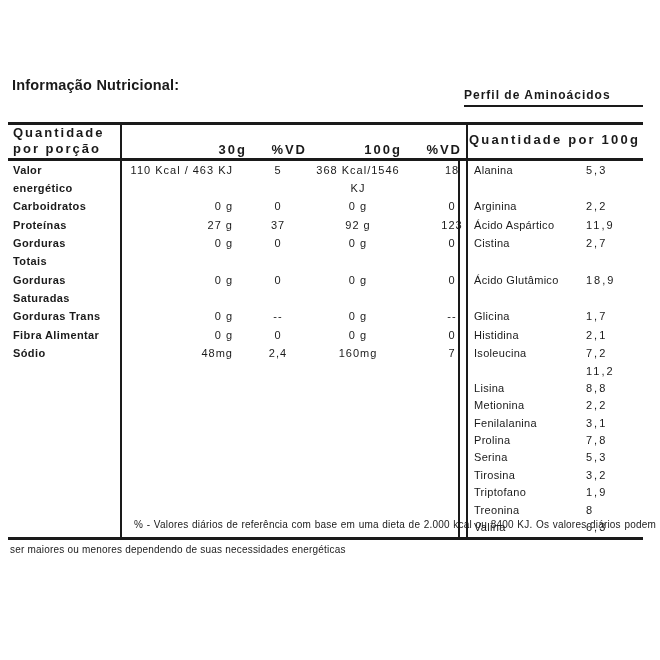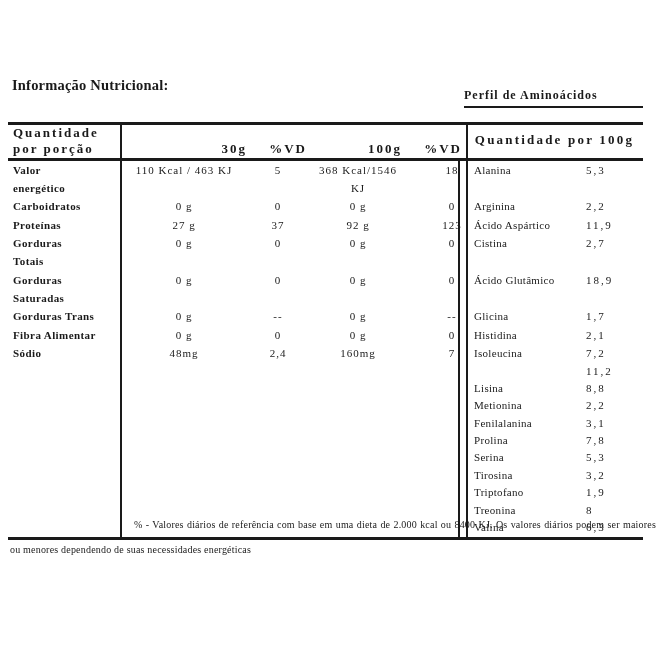--- a/index.html
+++ b/index.html
@@ -1,18 +1,18 @@
 <!DOCTYPE html>
 <html><head>
 <meta charset="utf-8">
 <style>
   html,body{margin:0;padding:0;background:#ffffff;}
   .canvas{
     position:relative;width:660px;height:660px;background:#ffffff;
-    font-family:Liberation Serif, serif;color:#1a1a1a;overflow:hidden;
+    font-family:Liberation Sans, sans-serif;color:#1a1a1a;overflow:hidden;
   }
   .title{
     position:absolute;left:12px;top:77px;font-size:14.5px;font-weight:bold;
     letter-spacing:0.2px;
   }
   .amino-title{
     position:absolute;left:464px;top:88px;width:179px;text-align:left;
     font-size:12px;font-weight:bold;letter-spacing:1px;
     border-bottom:2.5px solid #1a1a1a;padding-bottom:3px;
   }
@@ -38,21 +38,21 @@
   .h-vd2{left:398px;width:56px;}
   .h-right{position:absolute;left:458px;width:177px;top:7px;text-align:center;letter-spacing:2.2px;}
   .tbody{position:relative;}
   .row{position:relative;height:18.5px;font-size:11px;line-height:18px;}
   .row.tall{height:36px;}
   .row.tall2{height:37px;}
   .row.amino-only{height:17.4px;line-height:16.5px;}
   .cell{position:absolute;top:0;white-space:normal;}
   .c-label{left:5px;width:104px;font-weight:bold;letter-spacing:0.4px;}
   .c-label span{display:block;}
-  .c-v30{left:113px;width:126px;text-align:center;letter-spacing:1px;}
+  .c-v30{left:99px;width:126px;text-align:right;letter-spacing:1px;}
   .c-vd30{left:241px;width:58px;text-align:center;letter-spacing:1px;}
   .c-v100{left:306px;width:88px;text-align:center;letter-spacing:1px;}
   .c-vd100{left:416px;width:56px;text-align:center;letter-spacing:1px;}
   .c-aname{left:466px;width:110px;letter-spacing:0.3px;}
   .c-aval{left:578px;width:60px;letter-spacing:2px;}
   .footnote{
     position:absolute;left:10px;top:512px;width:646px;
     font-size:10px;line-height:25px;text-align:justify;text-indent:124px;
     letter-spacing:0.2px;
   }

